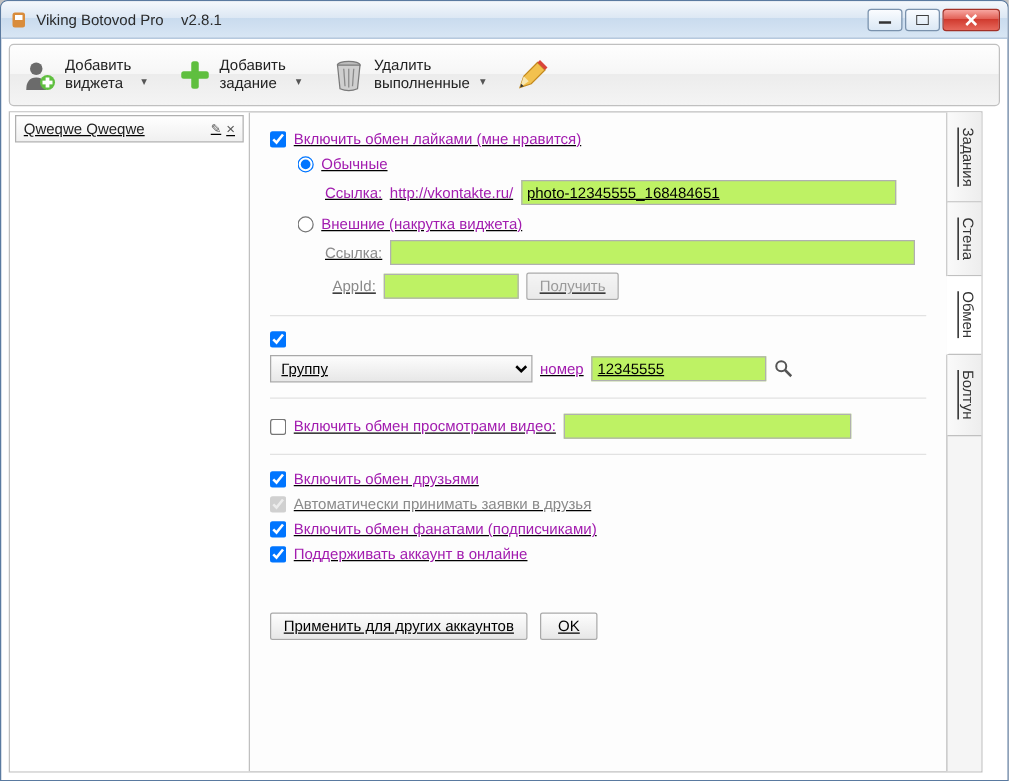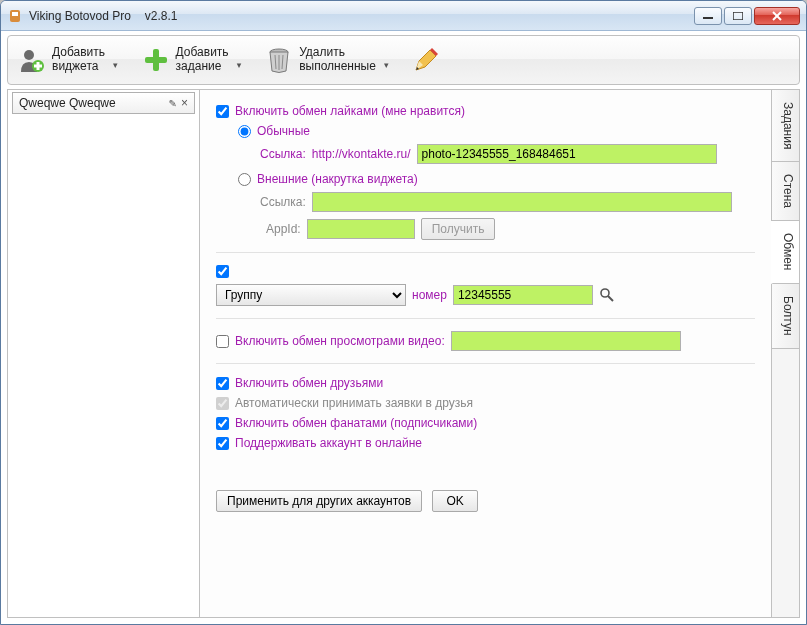--- a/index.html
+++ b/index.html
@@ -66,24 +66,25 @@
   display: flex; align-items: center; gap: 6px;
   padding: 2px 4px;
   cursor: pointer;
 }
 .tb-icon { width: 28px; height: 28px; display:flex; align-items:center; justify-content:center; }
 .tb-text { line-height: 1.15; color: #222; }
 .tb-arrow { color: #555; font-size: 9px; margin-left: 2px; align-self: flex-end; padding-bottom: 4px; }
 .body-area {
   flex: 1;
   display: flex;
-  margin: 0 6px 6px 6px;
+  margin: 0 20px 6px 6px;
   border: 1px solid #c0c0c0;
   background: #fdfdfd;
   position: relative;
+  text-decoration: underline;
 }
 .left-panel {
   width: 192px;
   background: #fff;
   border-right: 1px solid #c0c0c0;
 }
 .account-tab {
   height: 22px;
   margin: 2px 4px;
   border: 1px solid #b0b0b0;
@@ -299,21 +300,21 @@
         <input type="text" class="field" style="width: 108px;" value="">
         <button class="btn disabled">Получить</button>
       </div>
 
       <hr class="sep">
 
       <div class="row">
         <input type="checkbox" checked="" class="cb" style="">
       </div>
       <div class="row">
-        <select class="field" style="width:190px">
+        <select class="field" style="width:210px">
           <option>Группу</option>
         </select>
         <span class="lbl">номер</span>
         <input type="text" class="field" style="width: 140px;" value="12345555">
         <span class="search-icon">
           <svg width="16" height="16">
               <circle cx="6" cy="6" r="4" fill="none" stroke="#555" stroke-width="1.6"></circle>
               <line x1="9" y1="9" x2="14" y2="14" stroke="#555" stroke-width="2"></line>
             </svg>
         </span>

